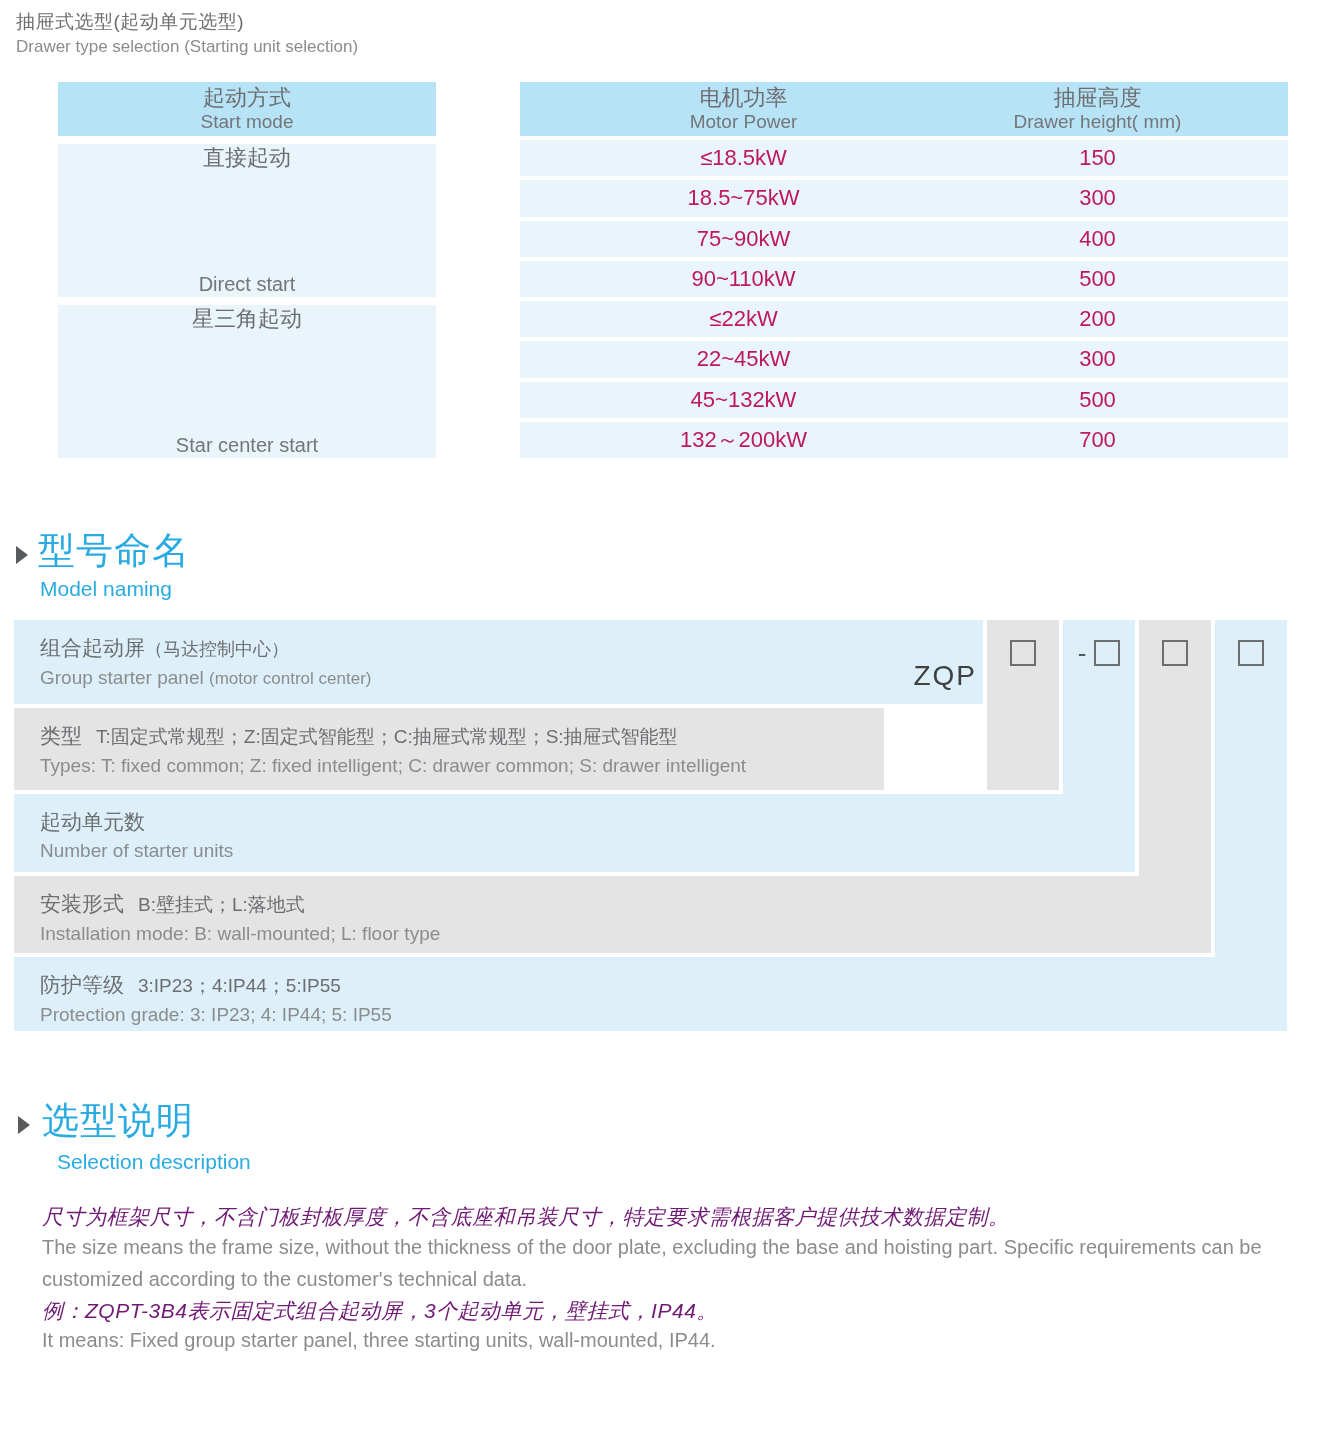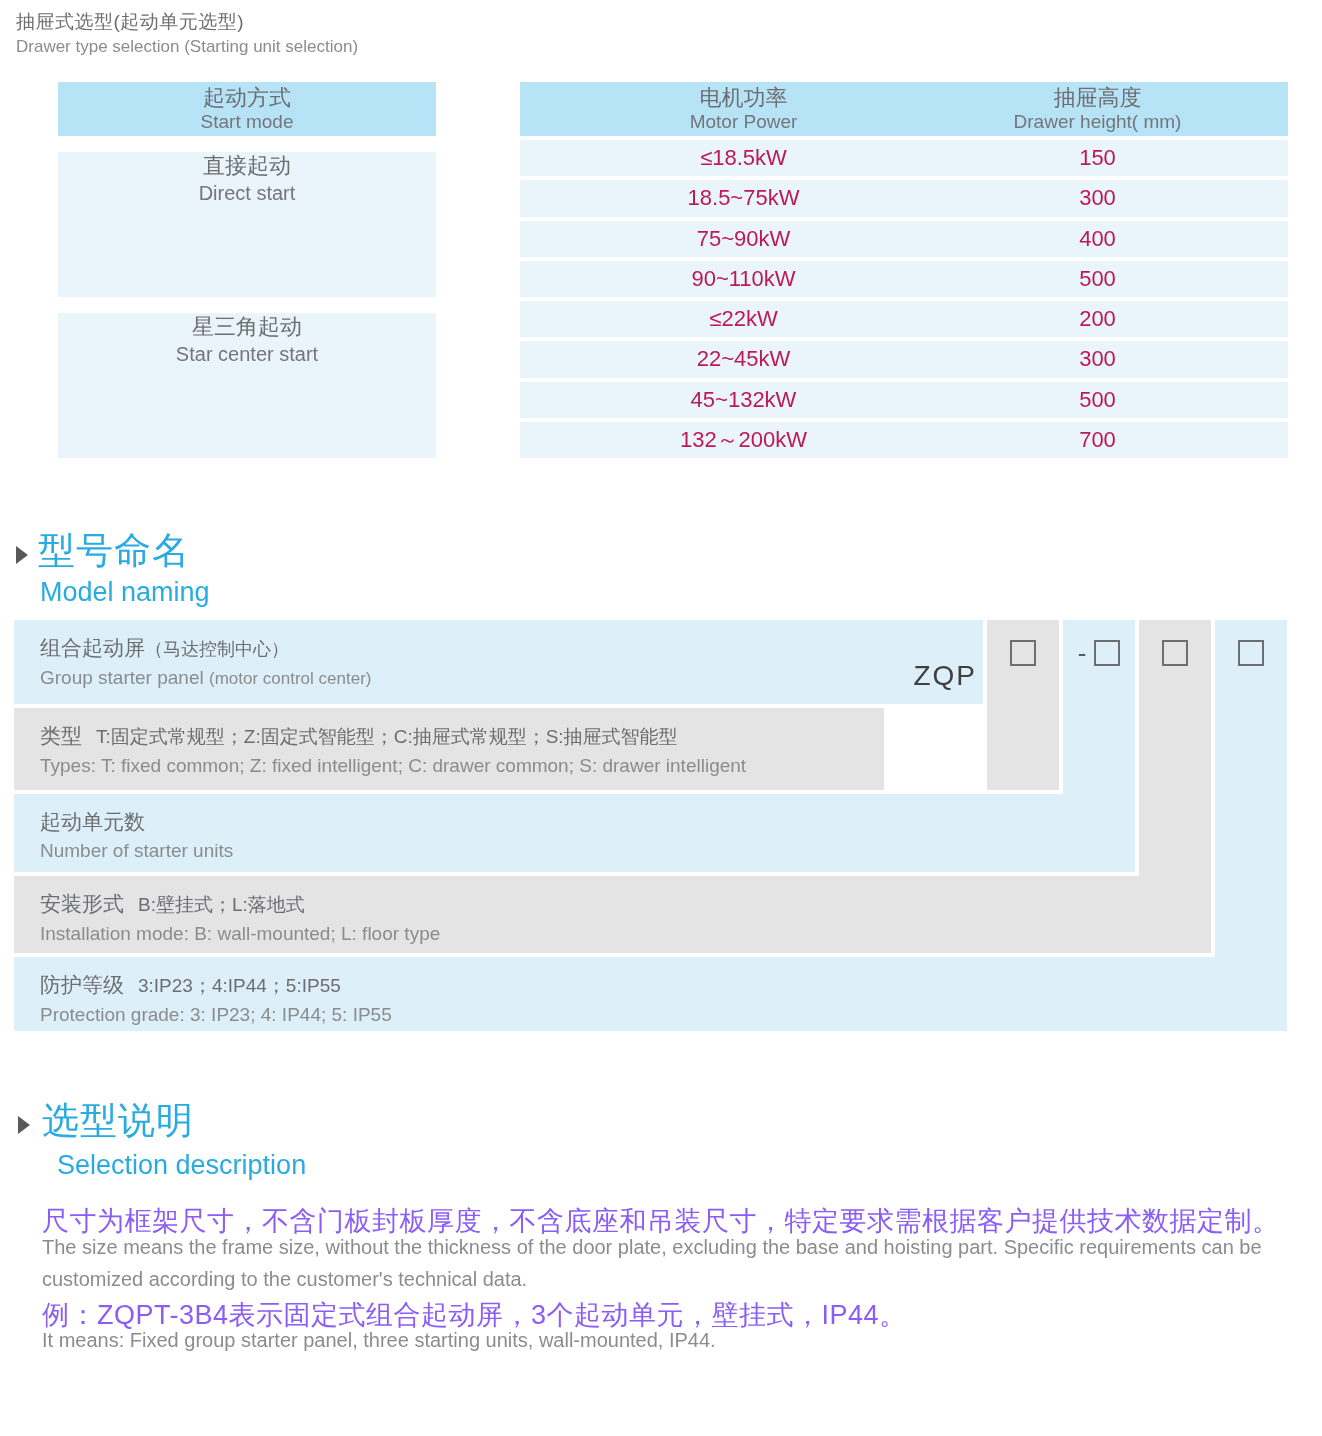--- a/index.html
+++ b/index.html
@@ -22,33 +22,33 @@
     align-items: center; justify-content: center; text-align: center;
   }
   .thead .cn { font-size: 22px; color: #6d6e71; line-height: 26px; }
   .thead .en { font-size: 19px; color: #74767a; line-height: 22px; }
   .tbody { display: flex; flex-direction: column; height: 322px; }
   .tcell {
     flex: 1; margin-top: 4px; background: #e9f4fb; display: flex;
     align-items: center; justify-content: center; font-size: 22px; color: #be185d;
   }
   .tgroup {
-    flex: 4; margin-top: 16px; background: #e9f4fb; display: flex; flex-direction: column;
-    align-items: center; justify-content: flex-start; text-align: center;
+    flex: 4; margin-top: 8px; background: #e9f4fb; display: flex; flex-direction: column;
+    align-items: center; justify-content: space-between; text-align: center;
   }
   .tgroup .cn { font-size: 22px; color: #6d6e71; line-height: 28px; }
   .tgroup .en { font-size: 20px; color: #74767a; line-height: 26px; }
 
   
   .tri {
     width: 0; height: 0; border-left: 12px solid #58595b;
     border-top: 9px solid transparent; border-bottom: 9px solid transparent;
   }
   .sec-cn { font-size: 37px; color: #29abe2; letter-spacing: 1px; }
-  .sec-en { font-size: 27px; color: #29abe2; }
+  .sec-en { font-size: 21px; color: #29abe2; }
 
   
   .diagram { left: 14px; top: 620px; width: 1274px; height: 412px; }
   .drow { position: absolute; left: 0; }
   .blue { background: #ddf0f9; }
   .gray { background: #e4e4e5; }
   .drow-1 { top: 0;     height: 84px; width: 969px; }
   .drow-2 { top: 88px;  height: 82px; width: 870px; }
   .drow-3 { top: 174px; height: 78px; width: 1121px; }
   .drow-4 { top: 256px; height: 77px; width: 1197px; }
@@ -66,21 +66,21 @@
   .cn-line .det { font-size: 19px; margin-left: 14px; }
   .cn-line .paren { font-size: 18px; }
   .en-line { font-size: 19px; color: #8a8c8e; line-height: 27px; }
   .en-line .paren { font-size: 17px; }
   .zqp {
     position: absolute; right: 6px; top: 40px; font-size: 28px;
     color: #404040; letter-spacing: 2px;
   }
 
   
-  .p-cn { font-size: 27px; color: #8b5cf6; letter-spacing: 0.5px; }
+  .p-cn { font-size: 21px; color: #701a75; letter-spacing: 0.5px; font-style: italic; }
   .p-en { font-size: 20px; color: #8a8c8e; }
 </style>
 </head>
 <body>
 
 <div class="abs title-cn">抽屉式选型(起动单元选型)</div>
 <div class="abs title-en">Drawer type selection (Starting unit selection)</div>
 
 <div class="abs sel-table">
   <div class="tcol tcol-a">

